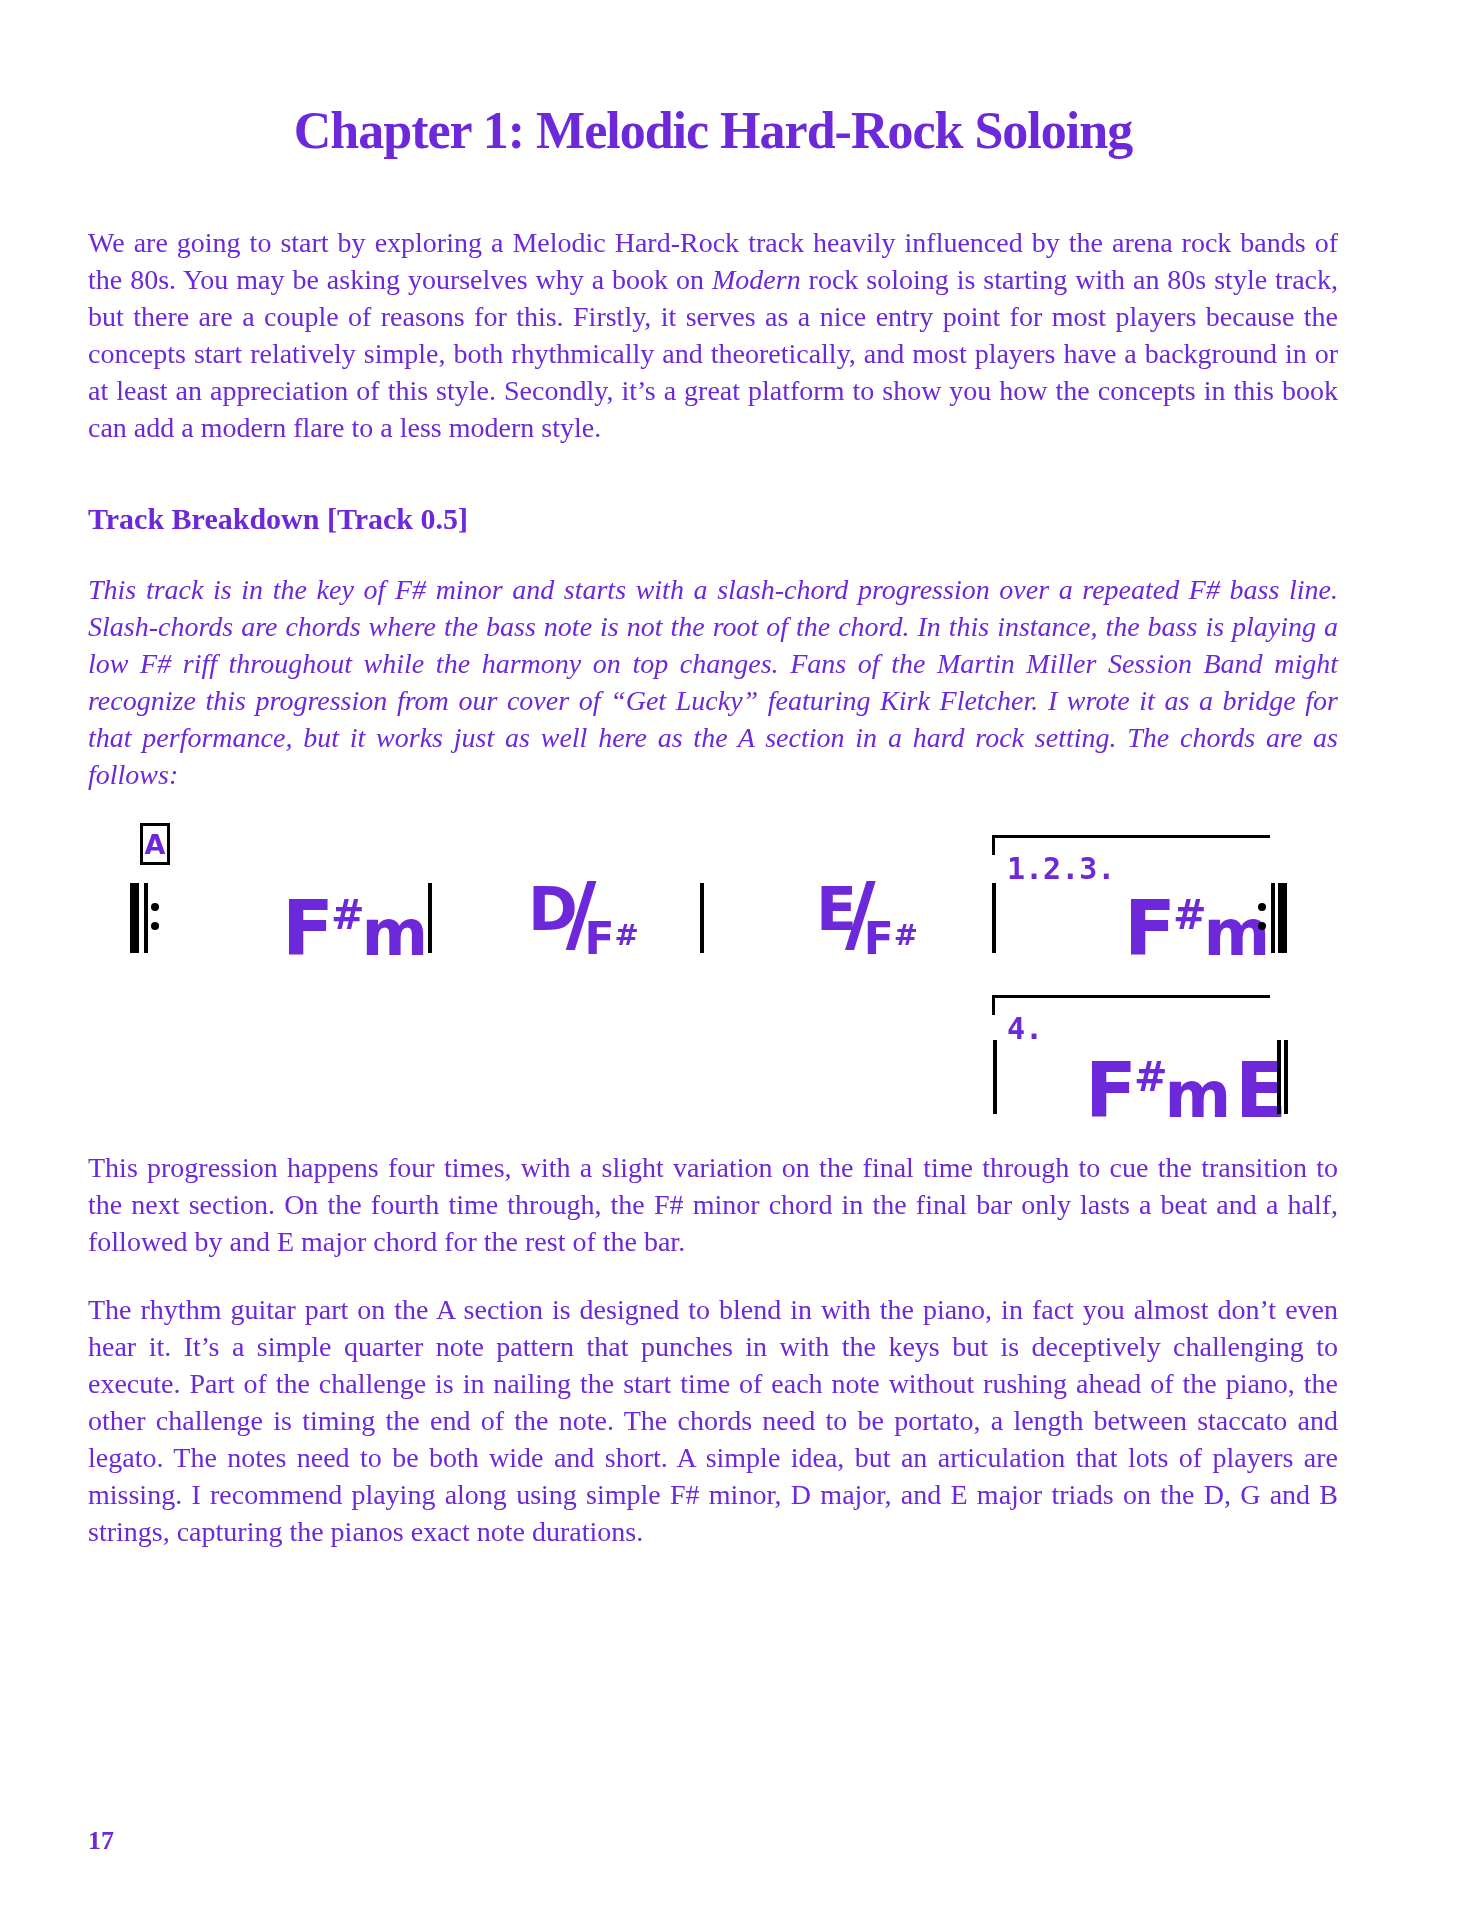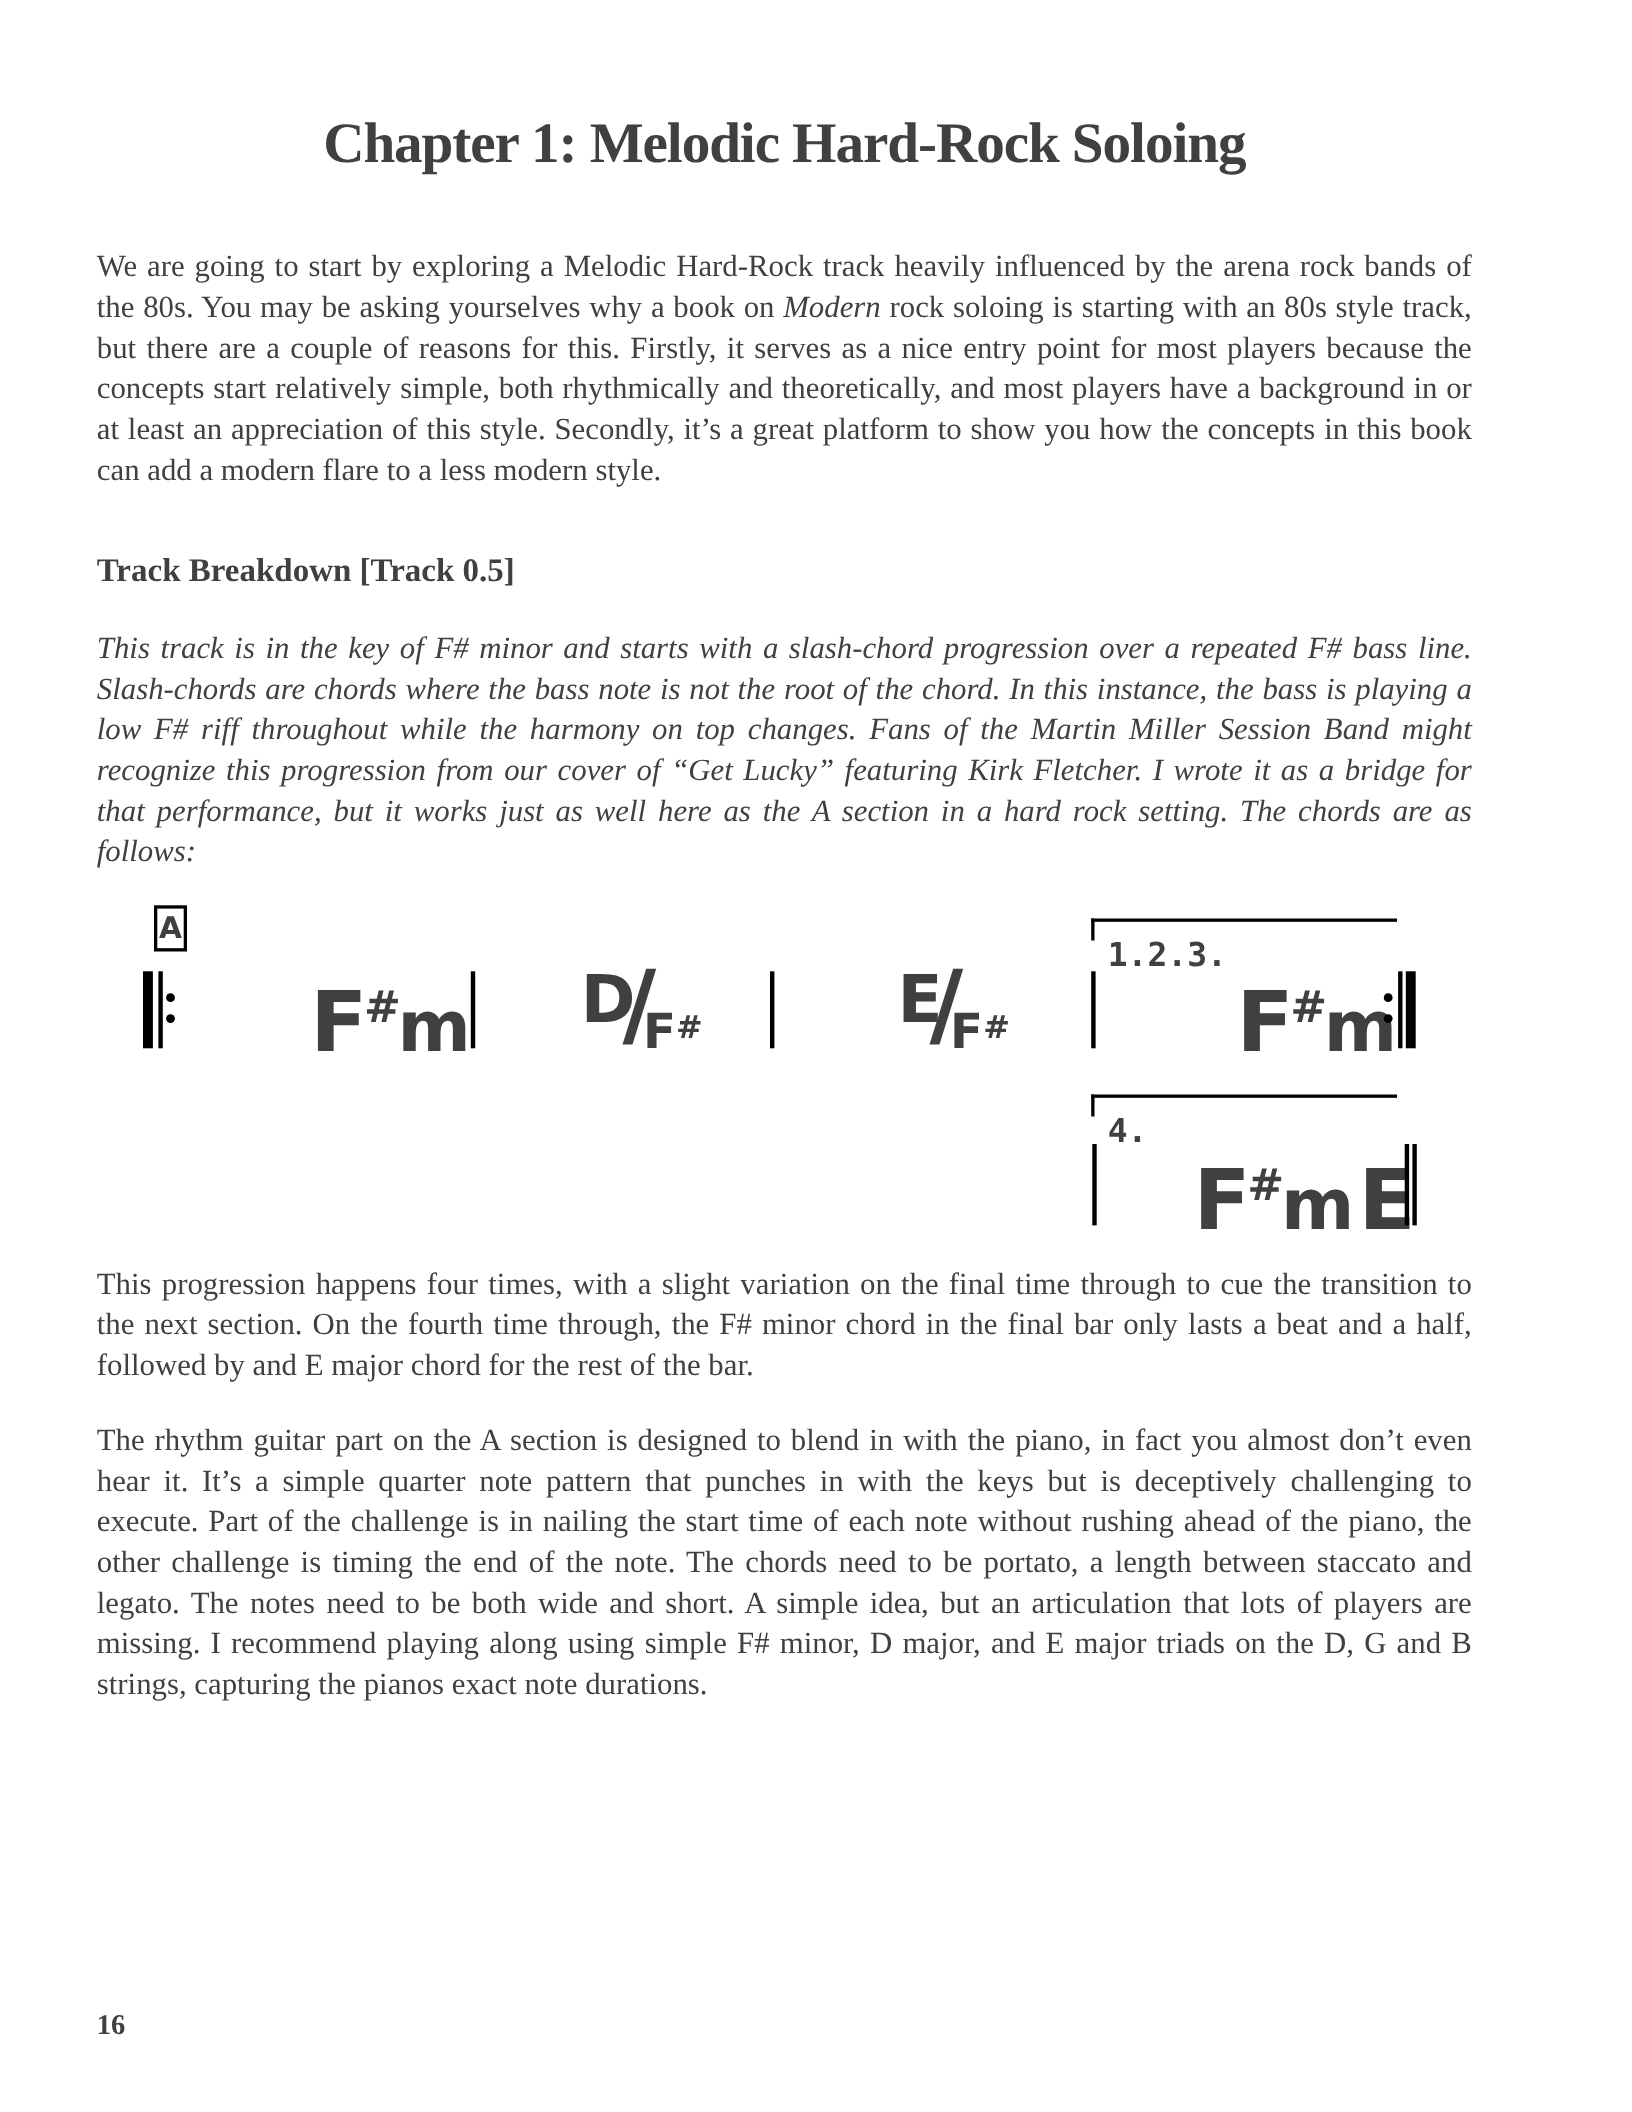--- a/index.html
+++ b/index.html
@@ -1,20 +1,20 @@
 <!DOCTYPE html>
 <html><head>
 <meta charset="utf-8">
 <style>
   html,body { margin:0; padding:0; background:#ffffff; }
   .page {
     position:relative;
     width:1484px; height:1920px;
     background:#ffffff;
-    color:#404040;
+    color:#6d28d9;
     font-family:"Liberation Serif", serif;
     overflow:hidden;
   }
   .title {
     position:absolute; left:88px; top:100px; width:1250px;
     margin:0; text-align:center;
     font-size:52px; font-weight:bold; letter-spacing:-1px;
     line-height:1.2;
   }
   .body {
@@ -134,15 +134,15 @@
     <div class="chord" style="left:1100px;top:238px;"><span class="L">E</span></div>
 
     <div class="bl r2" style="left:1189px;"></div>
     <div class="bl r2" style="left:1196px;"></div>
   </div>
 
   <p class="body p3">This progression happens four times, with a slight variation on the final time through to cue the transition to the next section. On the fourth time through, the F# minor chord in the final bar only lasts a beat and a half, followed by and E major chord for the rest of the bar.</p>
 
   <p class="body p4">The rhythm guitar part on the A section is designed to blend in with the piano, in fact you almost don’t even hear it. It’s a simple quarter note pattern that punches in with the keys but is deceptively challenging to execute. Part of the challenge is in nailing the start time of each note without rushing ahead of the piano, the other challenge is timing the end of the note. The chords need to be portato, a length between staccato and legato. The notes need to be both wide and short. A simple idea, but an articulation that lots of players are missing. I recommend playing along using simple F# minor, D major, and E major triads on the D, G and B strings, capturing the pianos exact note durations.</p>
 
-  <div class="pagenum">16</div>
+  <div class="pagenum">17</div>
 
 </div>
 
 </body></html>

